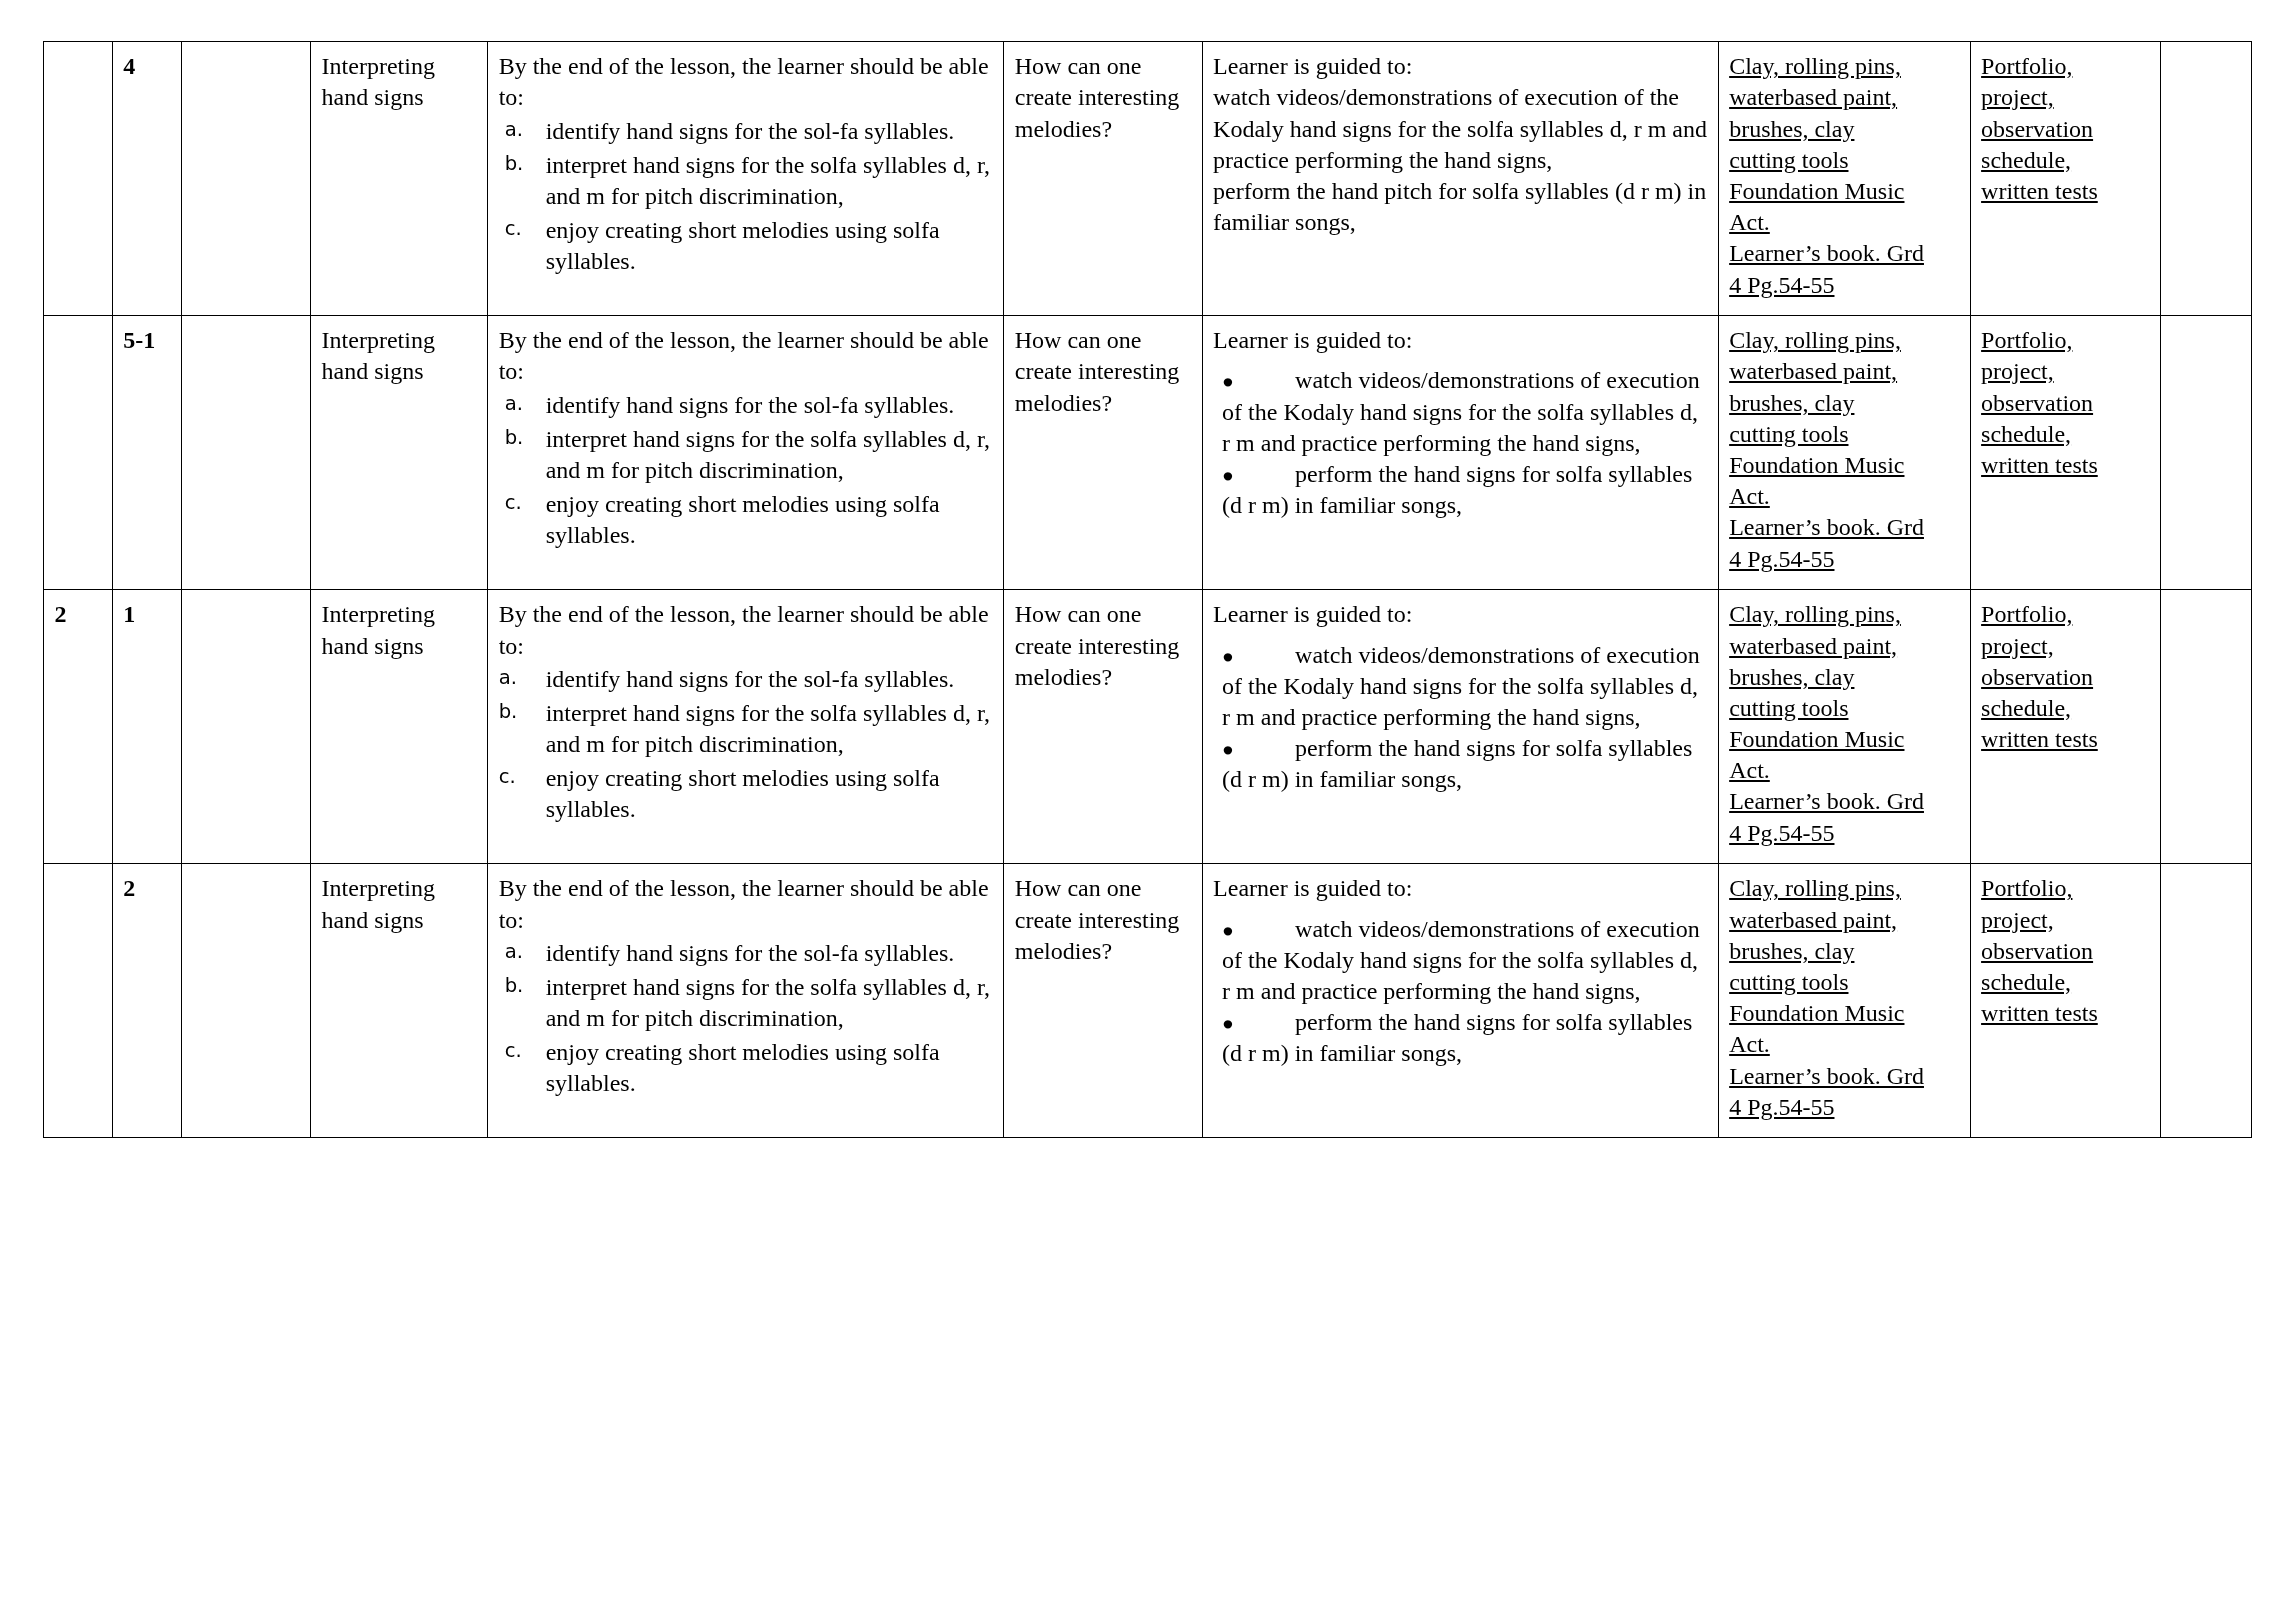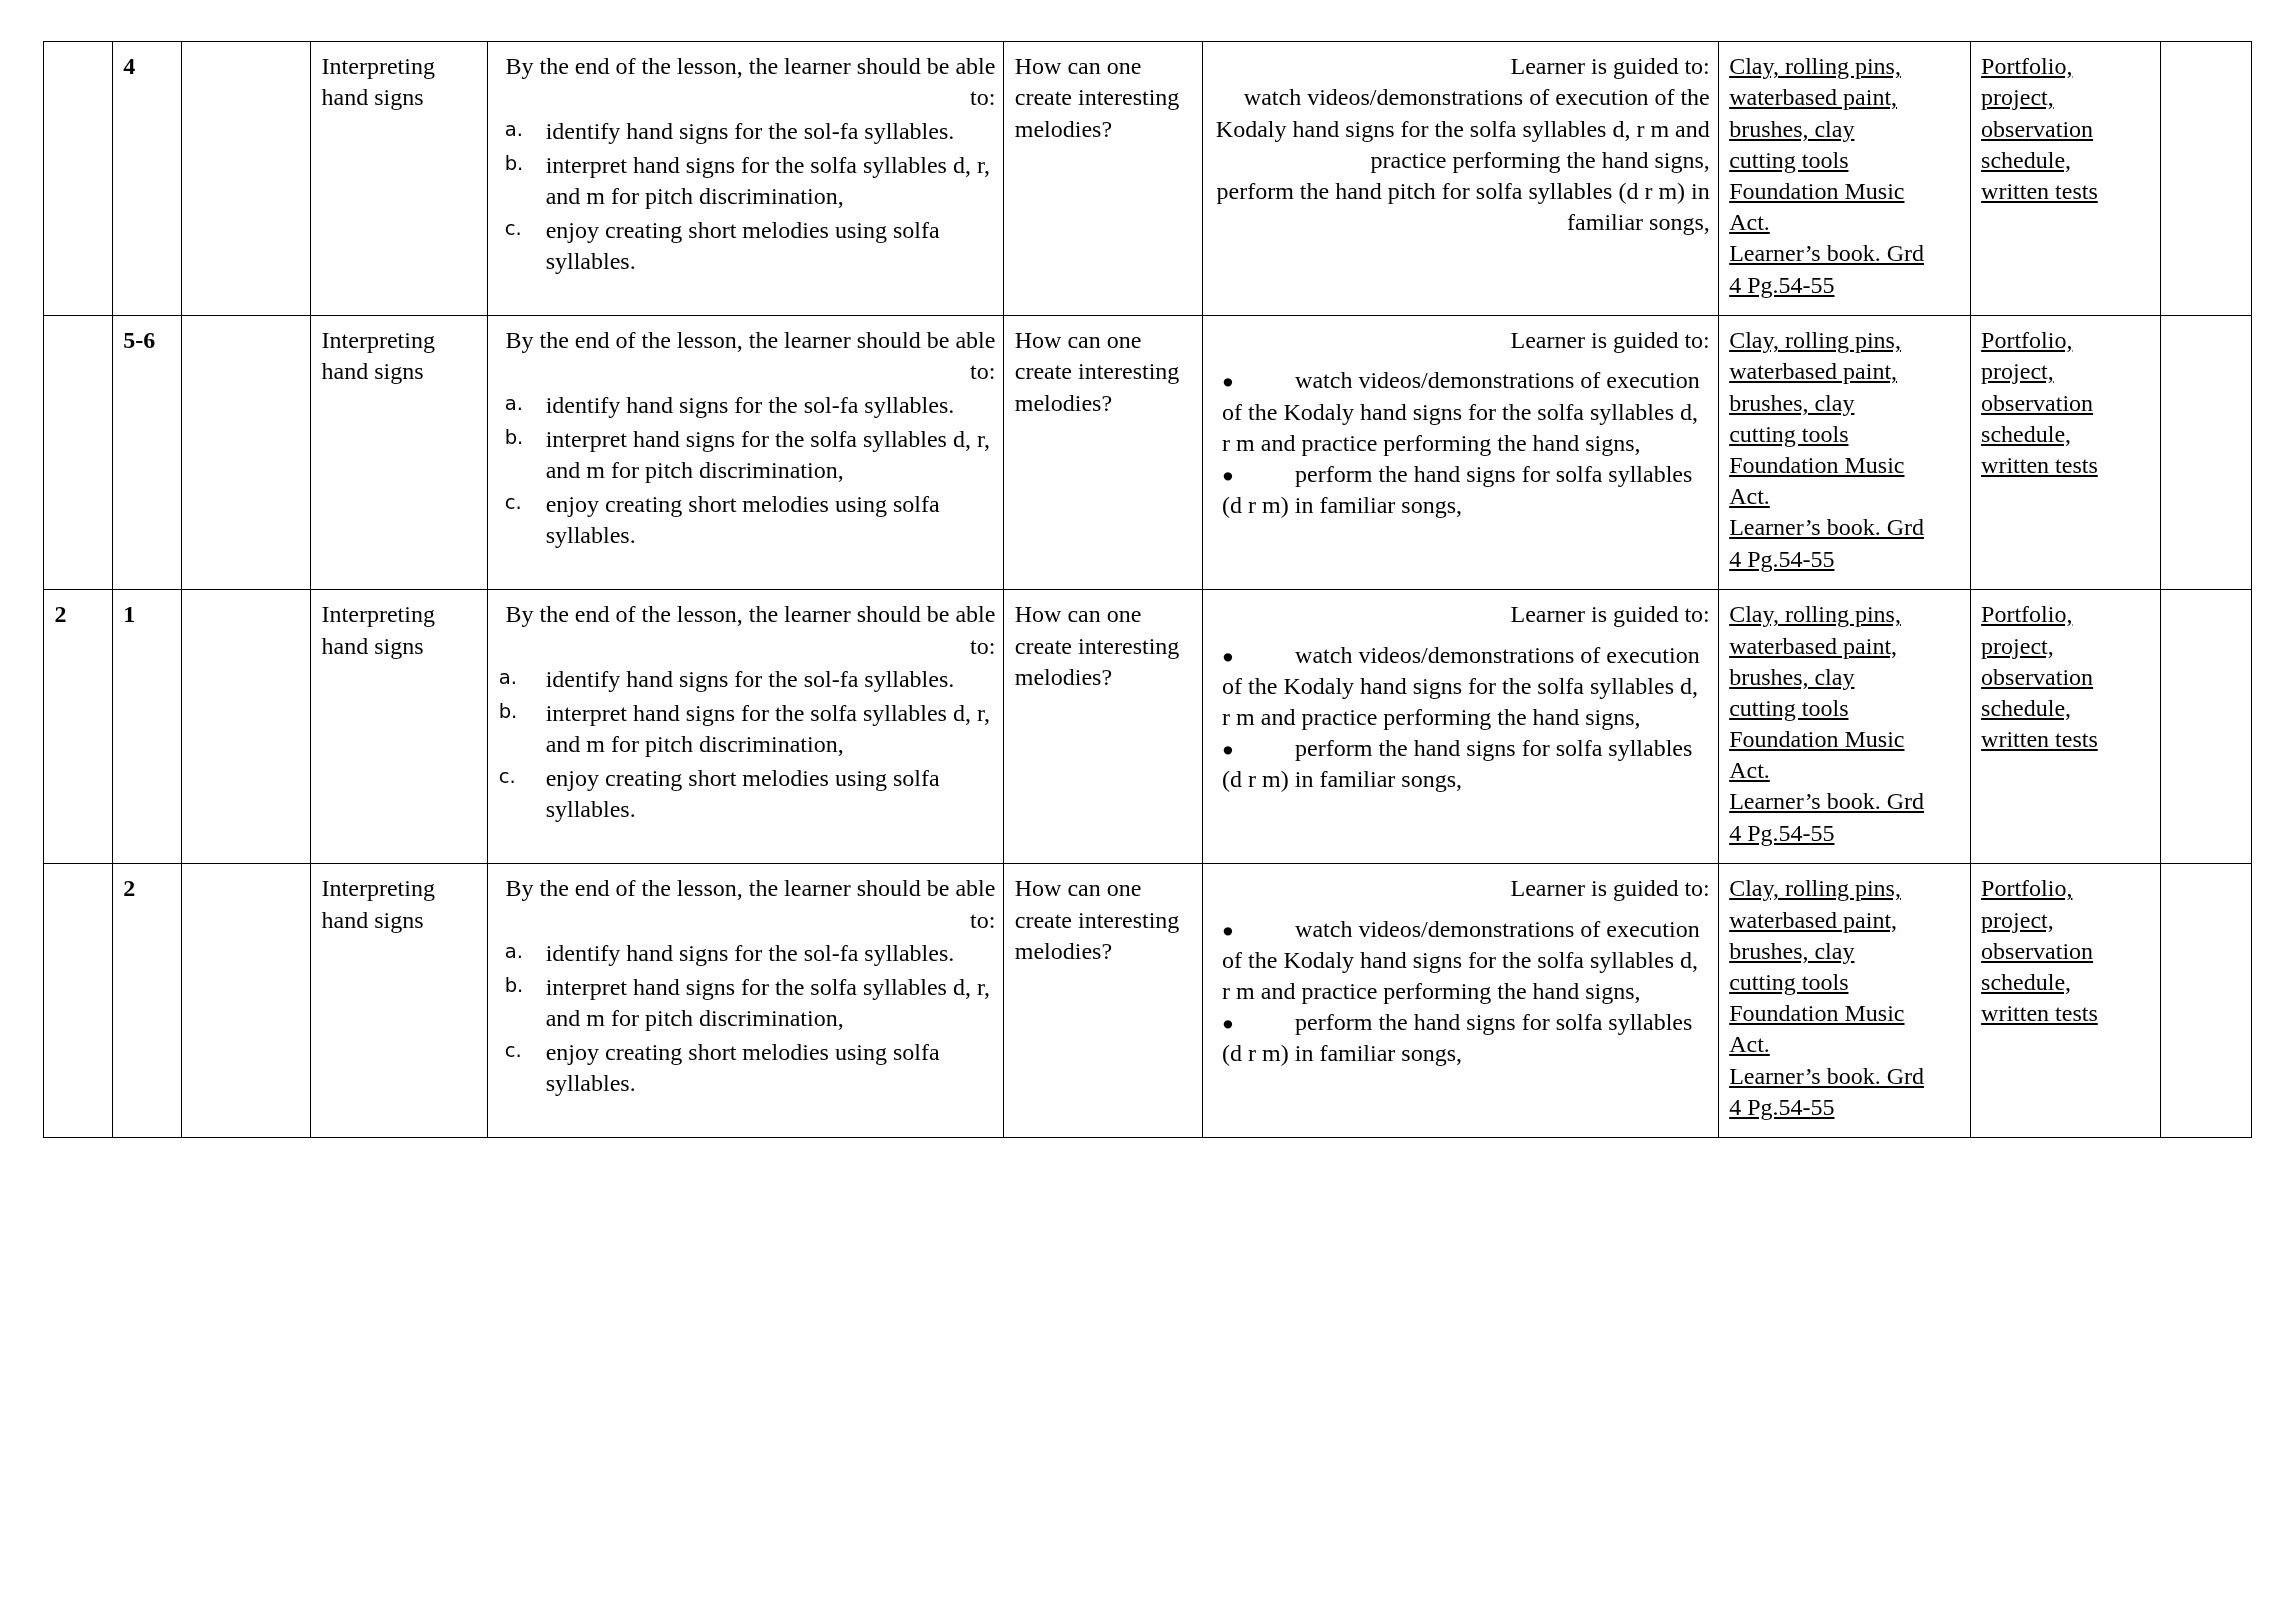--- a/index.html
+++ b/index.html
@@ -40,21 +40,20 @@
   .c-outcome{ width: 510px; }
   .c-inquiry{ width: 196px; }
   .c-learn  { width: 510px; }
   .c-res    { width: 249px; }
   .c-assess { width: 188px; }
   .c-ref    { width: 90px; }
 
   .bold { font-weight: bold; }
   .cell-p {
     margin: 0 0 0 0;
-    text-align: right;
   }
   .cell-p + .cell-p { margin-top: 0; }
 
   ol.alpha {
     margin: 2.6px 0 0 0;
     padding: 0 0 0 47px;
     list-style: none;
   }
   ol.alpha li {
     position: relative;
@@ -141,21 +140,21 @@
           <span class="plain-line">project,</span>
           <span class="plain-line">observation</span>
           <span class="plain-line">schedule,</span>
           <span class="plain-line">written tests</span>
         </td>
         <td><span></span></td>
       </tr>
 
       <tr>
         <td><span class="bold"></span></td>
-        <td><span class="bold">5-6</span></td>
+        <td><span class="bold">5-1</span></td>
         <td><span></span></td>
         <td><span>Interpreting hand signs</span></td>
         <td>
           <p class="cell-p">By the end of the lesson, the learner should be able to:</p>
           <ol class="alpha">
             <li><span class="marker">a.</span><span>identify hand signs for the sol-fa syllables.</span></li>
             <li><span class="marker">b.</span><span>interpret hand signs for the solfa syllables d, r, and m for pitch discrimination,</span></li>
             <li><span class="marker">c.</span><span>enjoy creating short melodies using solfa syllables.</span></li>
           </ol>
         </td>

